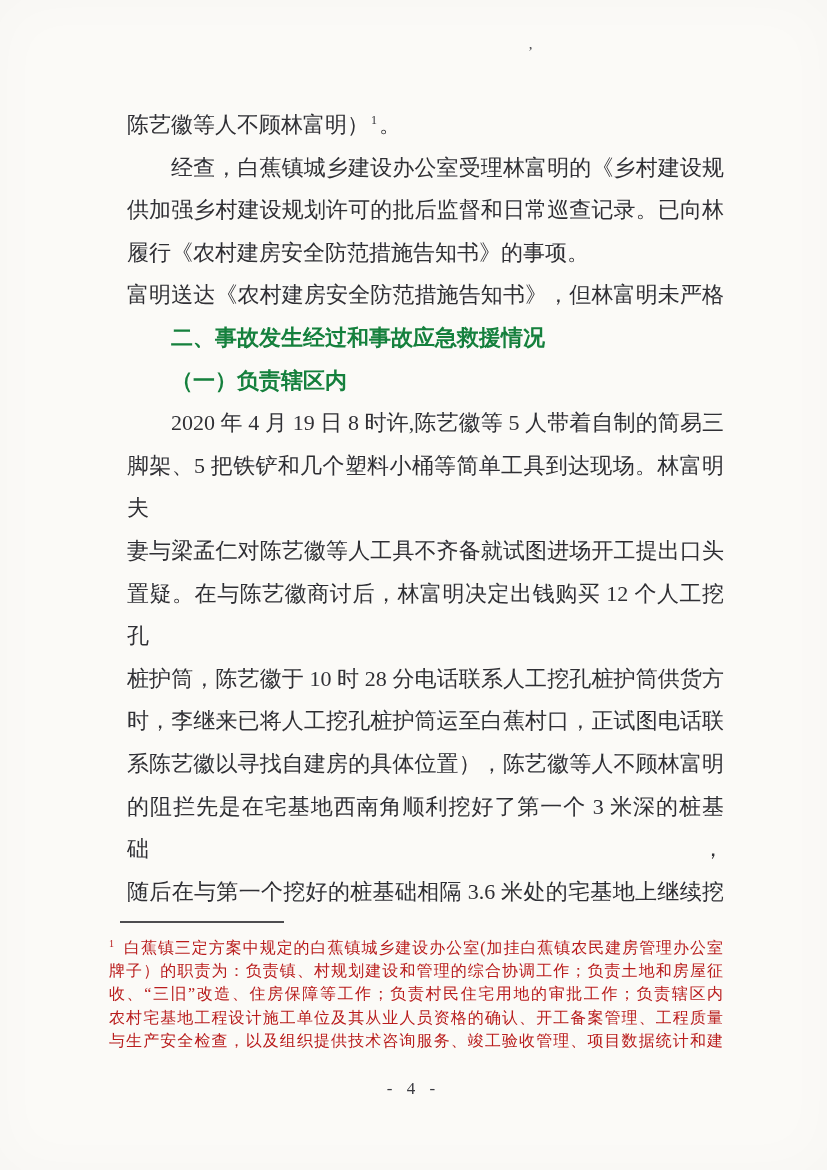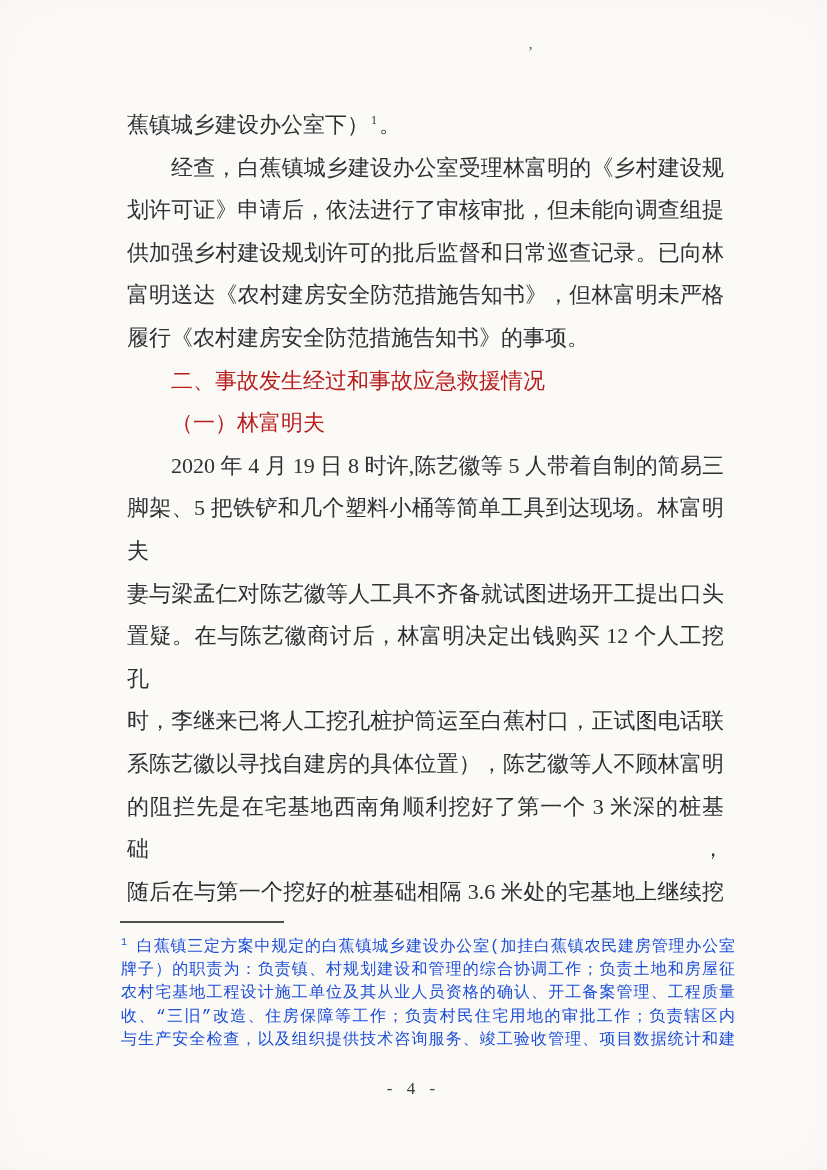--- a/index.html
+++ b/index.html
@@ -30,46 +30,45 @@
     text-align: justify;
     text-align-last: left;
   }
   .line.full {
     text-align-last: justify;
   }
   .line.indent {
     text-indent: 44px;
   }
   .line.heading {
-    font-weight: normal;
-    color: #b91c1c;
+    font-weight: bold;
+    color: #15803d;
   }
   sup.fn-ref {
     font-size: 12px;
     line-height: 0;
     vertical-align: super;
     margin: 0 2px;
   }
   .fn-sep {
     position: absolute;
     left: 120px;
     top: 921px;
     width: 164px;
     height: 0;
     border-top: 2px solid #4d4d50;
   }
   .footnote {
     position: absolute;
-    left: 121px;
+    left: 109px;
     top: 936px;
     width: 614px;
     font-size: 16px;
     line-height: 23.2px;
-    color: #1d4ed8;
-    font-family: Liberation Mono, monospace;
+    color: #b91c1c;
   }
   sup.fn-marker {
     font-size: 10px;
     line-height: 0;
     vertical-align: super;
     margin-right: 9px;
   }
   .page-number {
     position: absolute;
     left: 0;
@@ -89,43 +88,43 @@
   }
 </style>
 </head>
 <body>
 
 <div class="page">
 
   <span class="artifact">’</span>
 
   <div class="body-text">
-    <div class="line"><span>蕉镇城乡建设办公室下）</span><sup class="fn-ref">1</sup><span>。</span></div>
+    <div class="line"><span>陈艺徽等人不顾林富明）</span><sup class="fn-ref">1</sup><span>。</span></div>
     <div class="line indent full">经查，白蕉镇城乡建设办公室受理林富明的《乡村建设规</div>
-    <div class="line full">划许可证》申请后，依法进行了审核审批，但未能向调查组提</div>
     <div class="line full">供加强乡村建设规划许可的批后监督和日常巡查记录。已向林</div>
+    <div class="line">履行《农村建房安全防范措施告知书》的事项。</div>
     <div class="line full">富明送达《农村建房安全防范措施告知书》，但林富明未严格</div>
-    <div class="line">履行《农村建房安全防范措施告知书》的事项。</div>
     <div class="line heading indent">二、事故发生经过和事故应急救援情况</div>
-    <div class="line heading indent">（一）林富明夫</div>
+    <div class="line heading indent">（一）负责辖区内</div>
     <div class="line indent full">2020 年 4 月 19 日 8 时许,陈艺徽等 5 人带着自制的简易三</div>
     <div class="line full">脚架、5 把铁铲和几个塑料小桶等简单工具到达现场。林富明夫</div>
     <div class="line full">妻与梁孟仁对陈艺徽等人工具不齐备就试图进场开工提出口头</div>
     <div class="line full">置疑。在与陈艺徽商讨后，林富明决定出钱购买 12 个人工挖孔</div>
+    <div class="line full">桩护筒，陈艺徽于 10 时 28 分电话联系人工挖孔桩护筒供货方</div>
     <div class="line full">时，李继来已将人工挖孔桩护筒运至白蕉村口，正试图电话联</div>
     <div class="line full">系陈艺徽以寻找自建房的具体位置），陈艺徽等人不顾林富明</div>
     <div class="line full">的阻拦先是在宅基地西南角顺利挖好了第一个 3 米深的桩基础，</div>
     <div class="line full">随后在与第一个挖好的桩基础相隔 3.6 米处的宅基地上继续挖</div>
   </div>
 
   <div class="fn-sep"></div>
 
   <div class="footnote">
     <div class="line full"><sup class="fn-marker">1</sup><span>白蕉镇三定方案中规定的白蕉镇城乡建设办公室(加挂白蕉镇农民建房管理办公室</span></div>
     <div class="line full">牌子）的职责为：负责镇、村规划建设和管理的综合协调工作；负责土地和房屋征</div>
+    <div class="line full">收、“三旧”改造、住房保障等工作；负责村民住宅用地的审批工作；负责辖区内</div>
     <div class="line full">农村宅基地工程设计施工单位及其从业人员资格的确认、开工备案管理、工程质量</div>
-    <div class="line full">收、“三旧”改造、住房保障等工作；负责村民住宅用地的审批工作；负责辖区内</div>
     <div class="line full">与生产安全检查，以及组织提供技术咨询服务、竣工验收管理、项目数据统计和建</div>
   </div>
 
   <div class="page-number">- 4 -</div>
 
 </div>
 
 </body></html>

